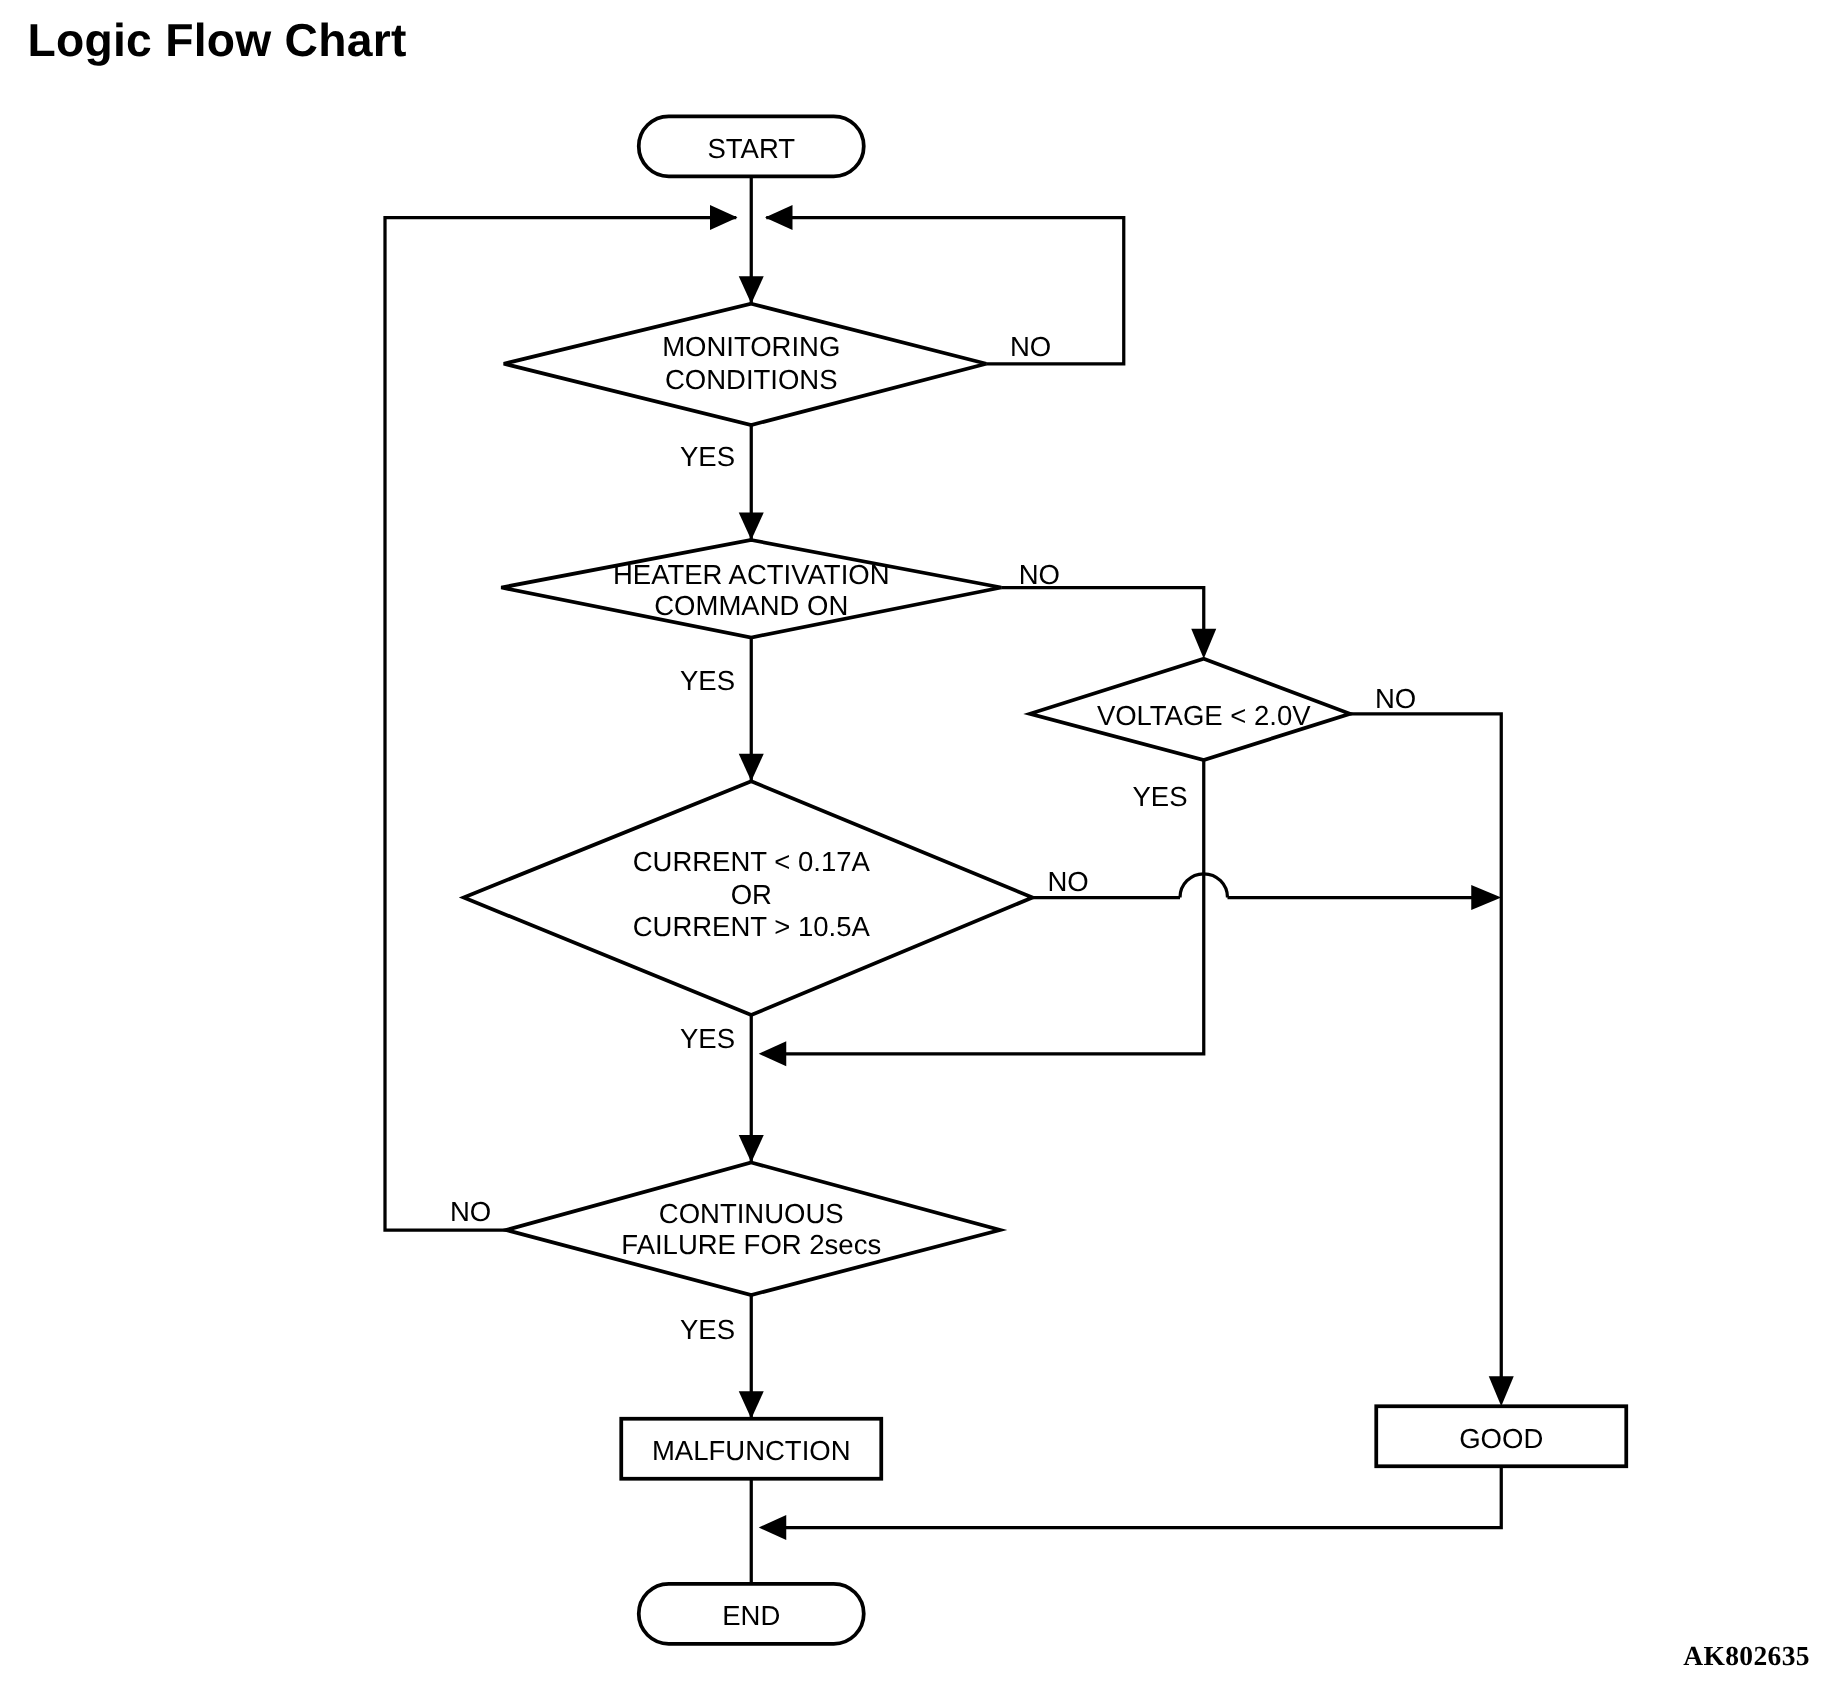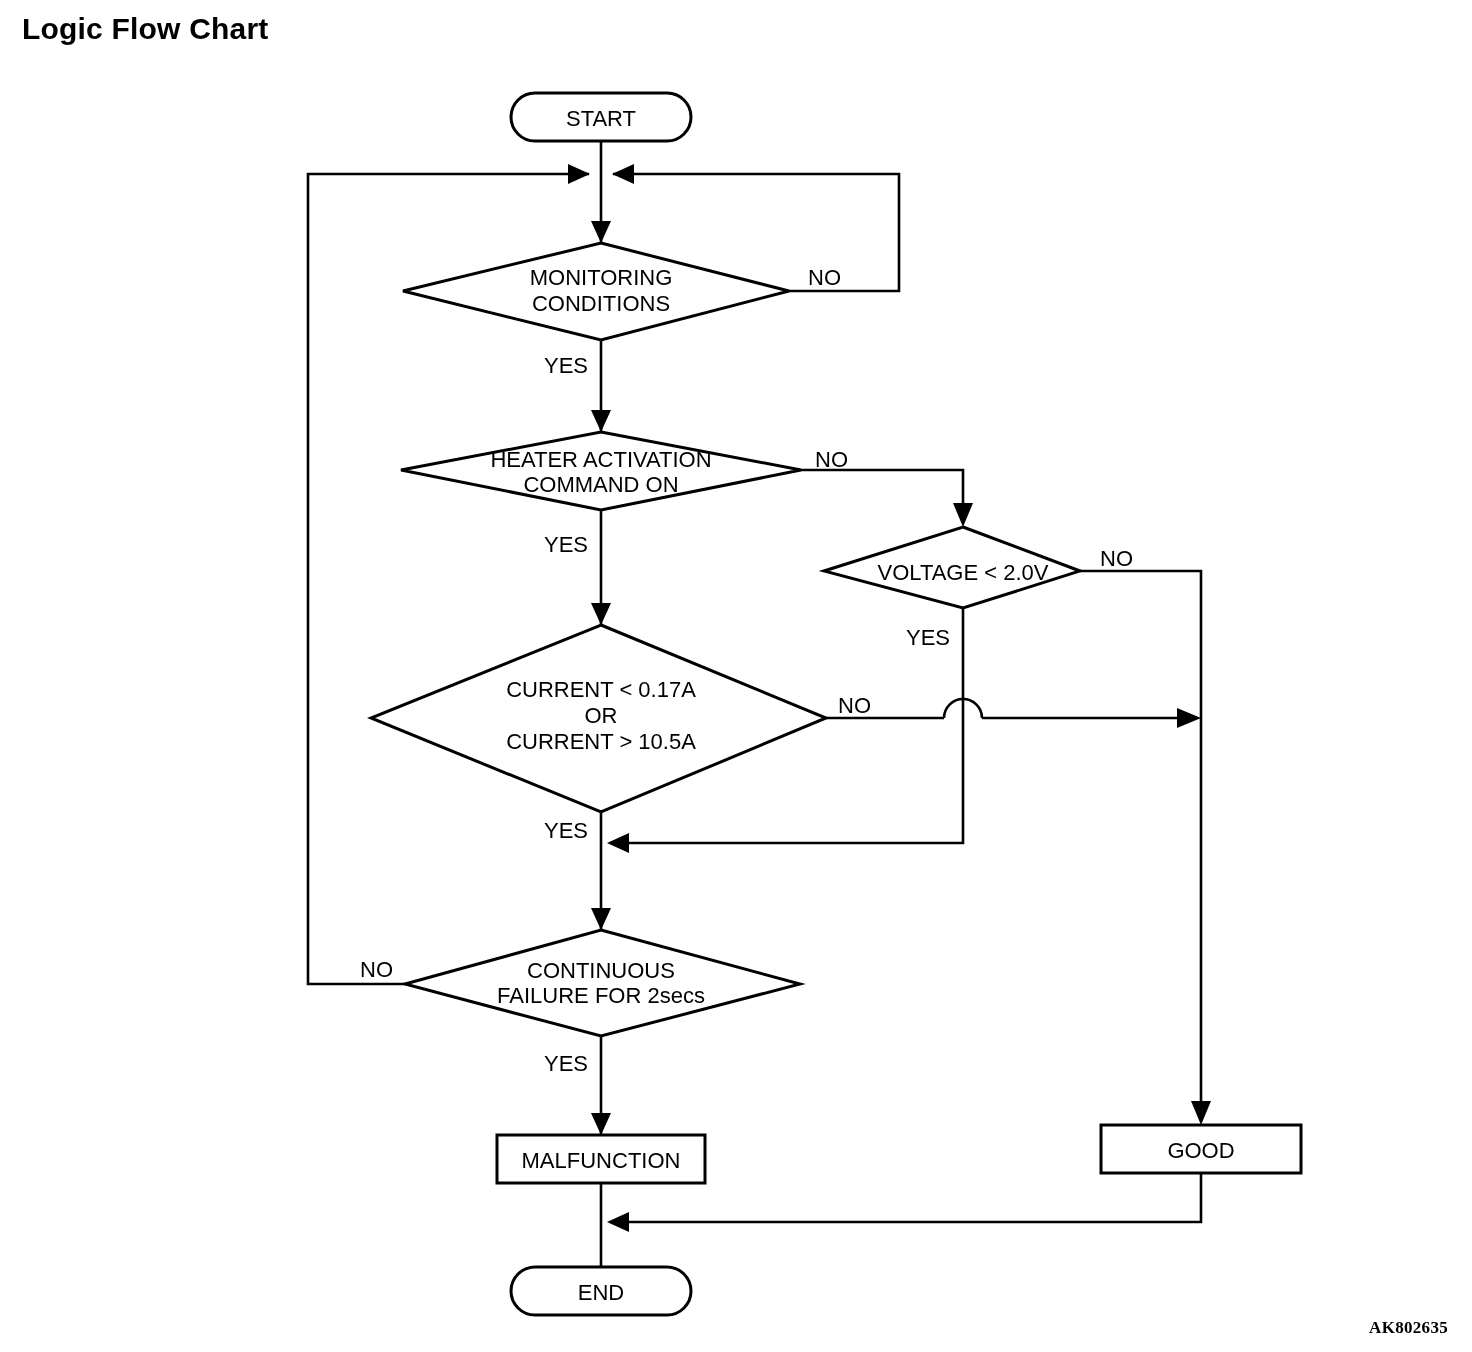--- a/index.html
+++ b/index.html
@@ -13,37 +13,37 @@
     height: 1352px;
     position: relative;
     font-family: "Liberation Sans", sans-serif;
     color: #000000;
     overflow: hidden;
   }
   #page-title {
     position: absolute;
     left: 22px;
     top: 12px;
-    font-size: 30px;
+    font-size: 37px;
     font-weight: bold;
     letter-spacing: 0.2px;
     font-family: "Liberation Sans", sans-serif;
   }
   #chart-svg {
     position: absolute;
     left: 0;
     top: 0;
   }
   #figure-code {
     position: absolute;
     right: 24px;
     bottom: 14px;
     font-family: "Liberation Serif", serif;
     font-weight: bold;
-    font-size: 17px;
+    font-size: 22px;
     letter-spacing: 0.3px;
   }
   .node-text {
     font-family: "Liberation Sans", sans-serif;
     font-size: 22px;
     fill: #000000;
   }
   .branch-label {
     font-family: "Liberation Sans", sans-serif;
     font-size: 22px;

